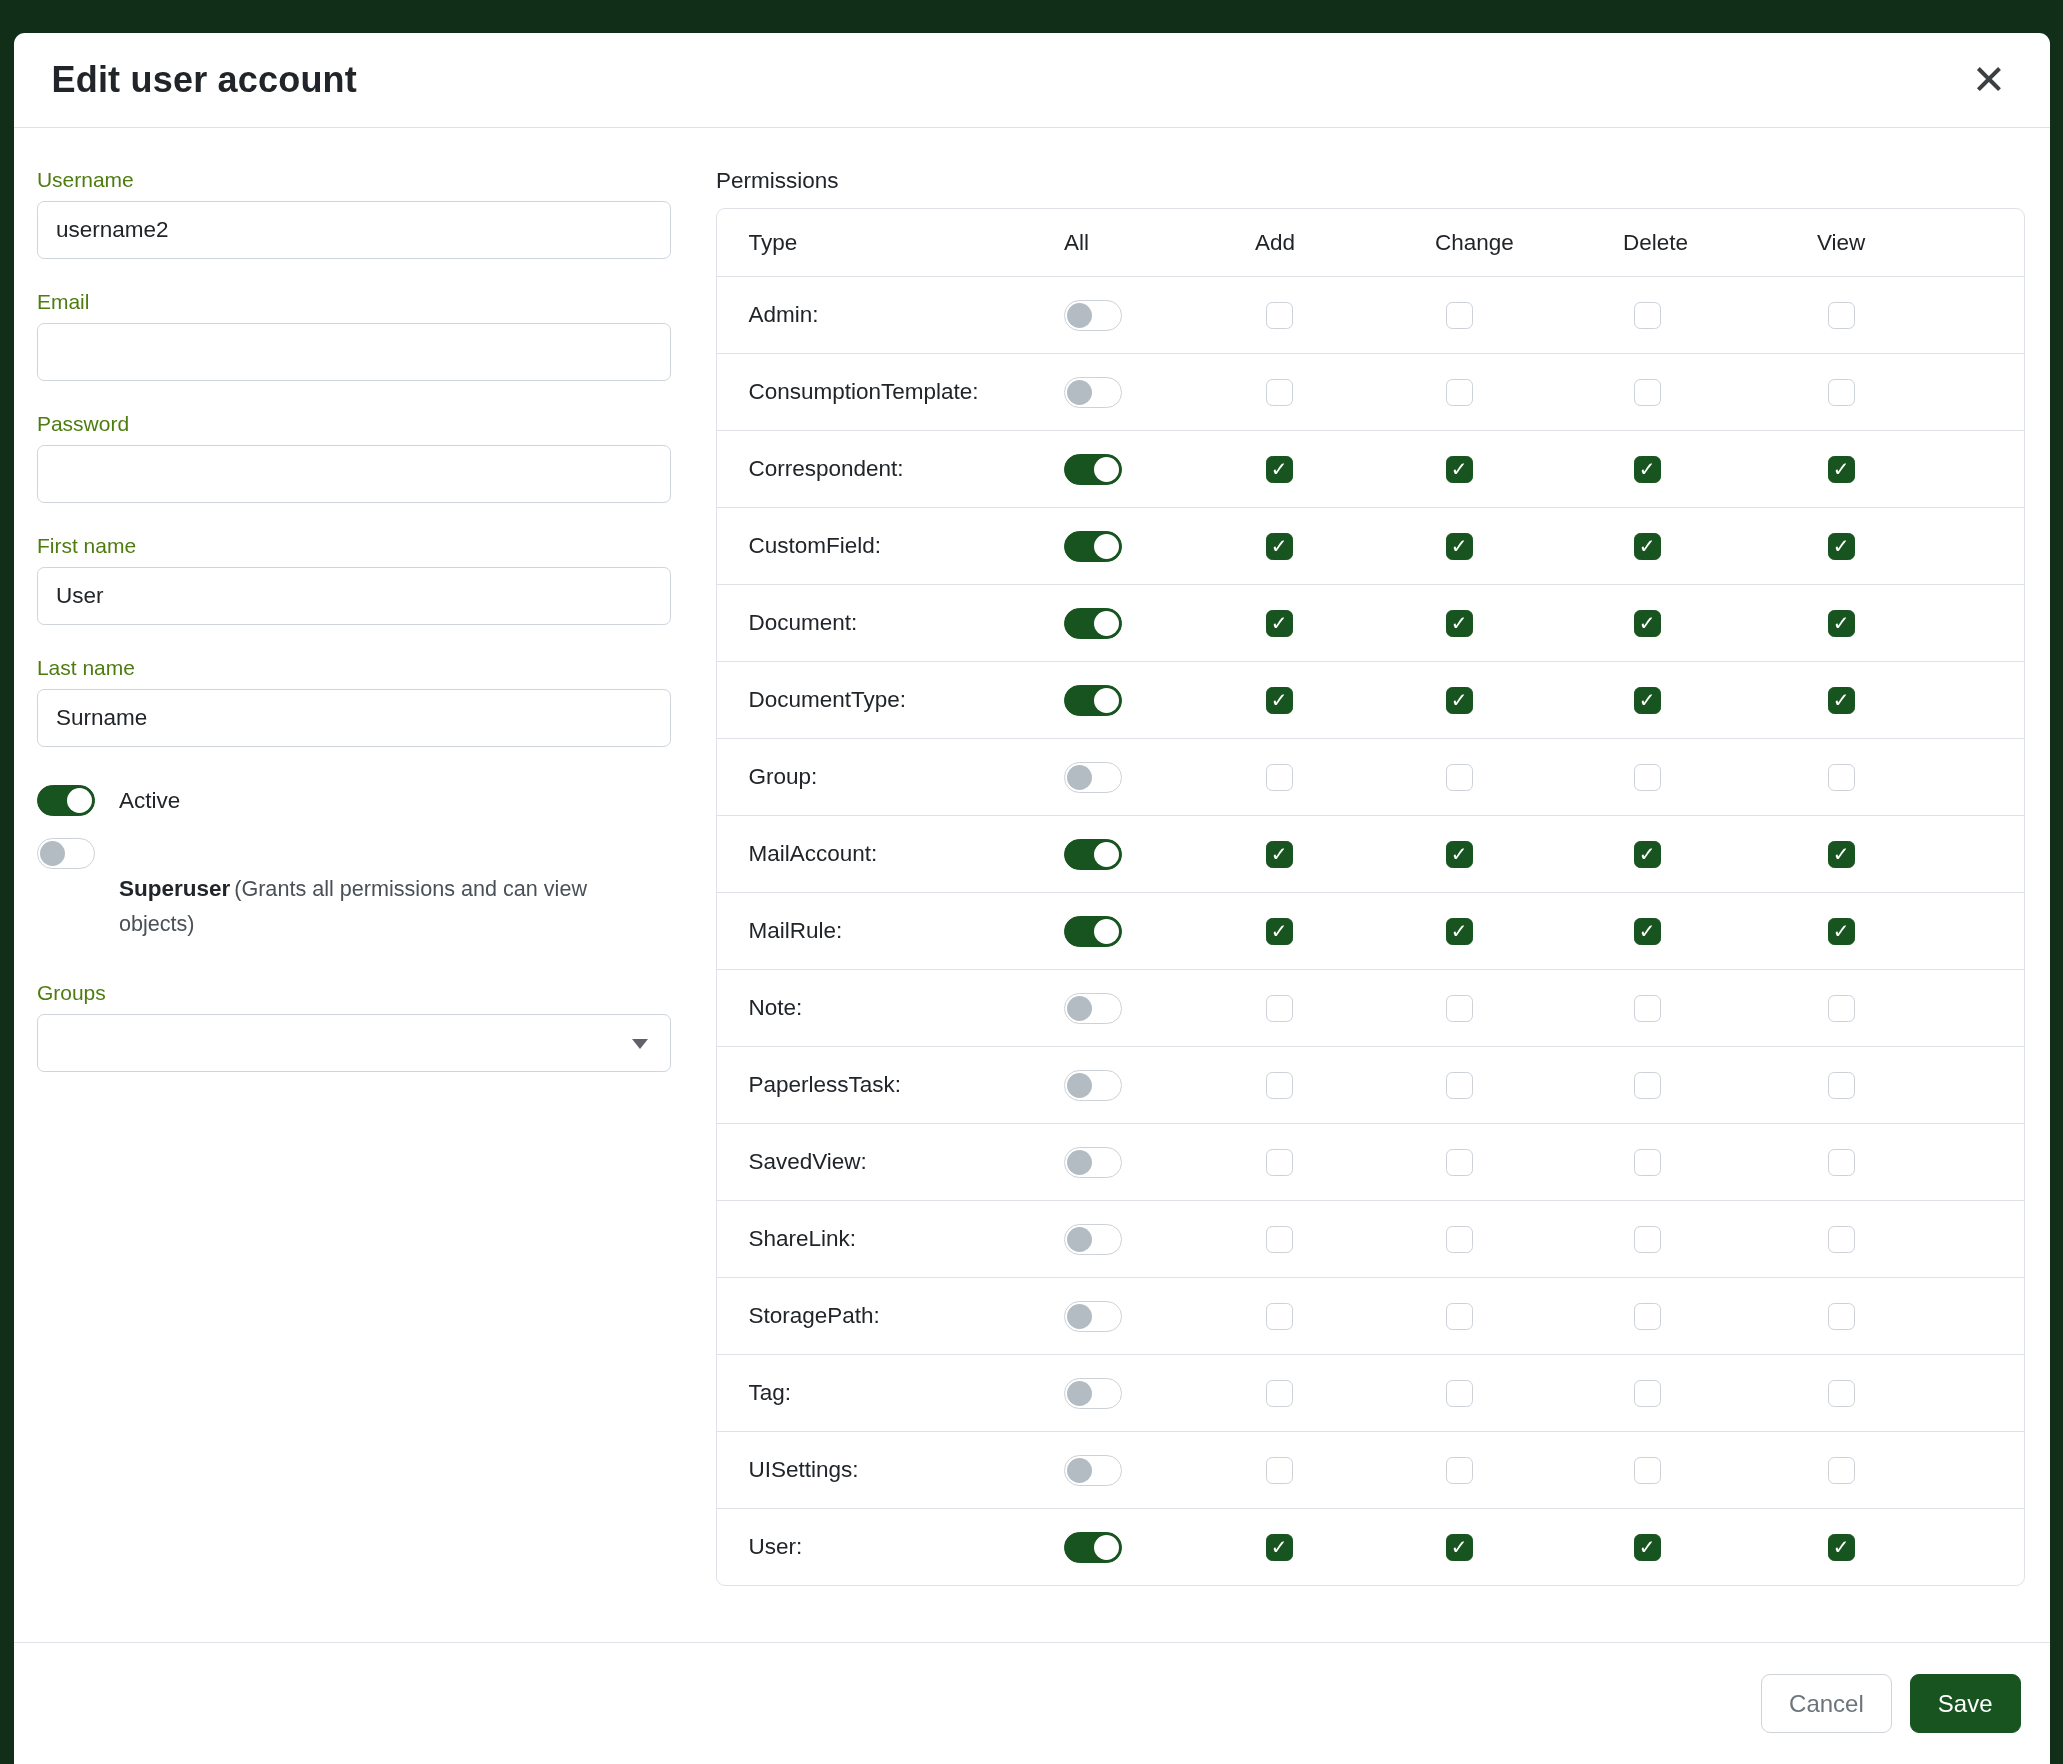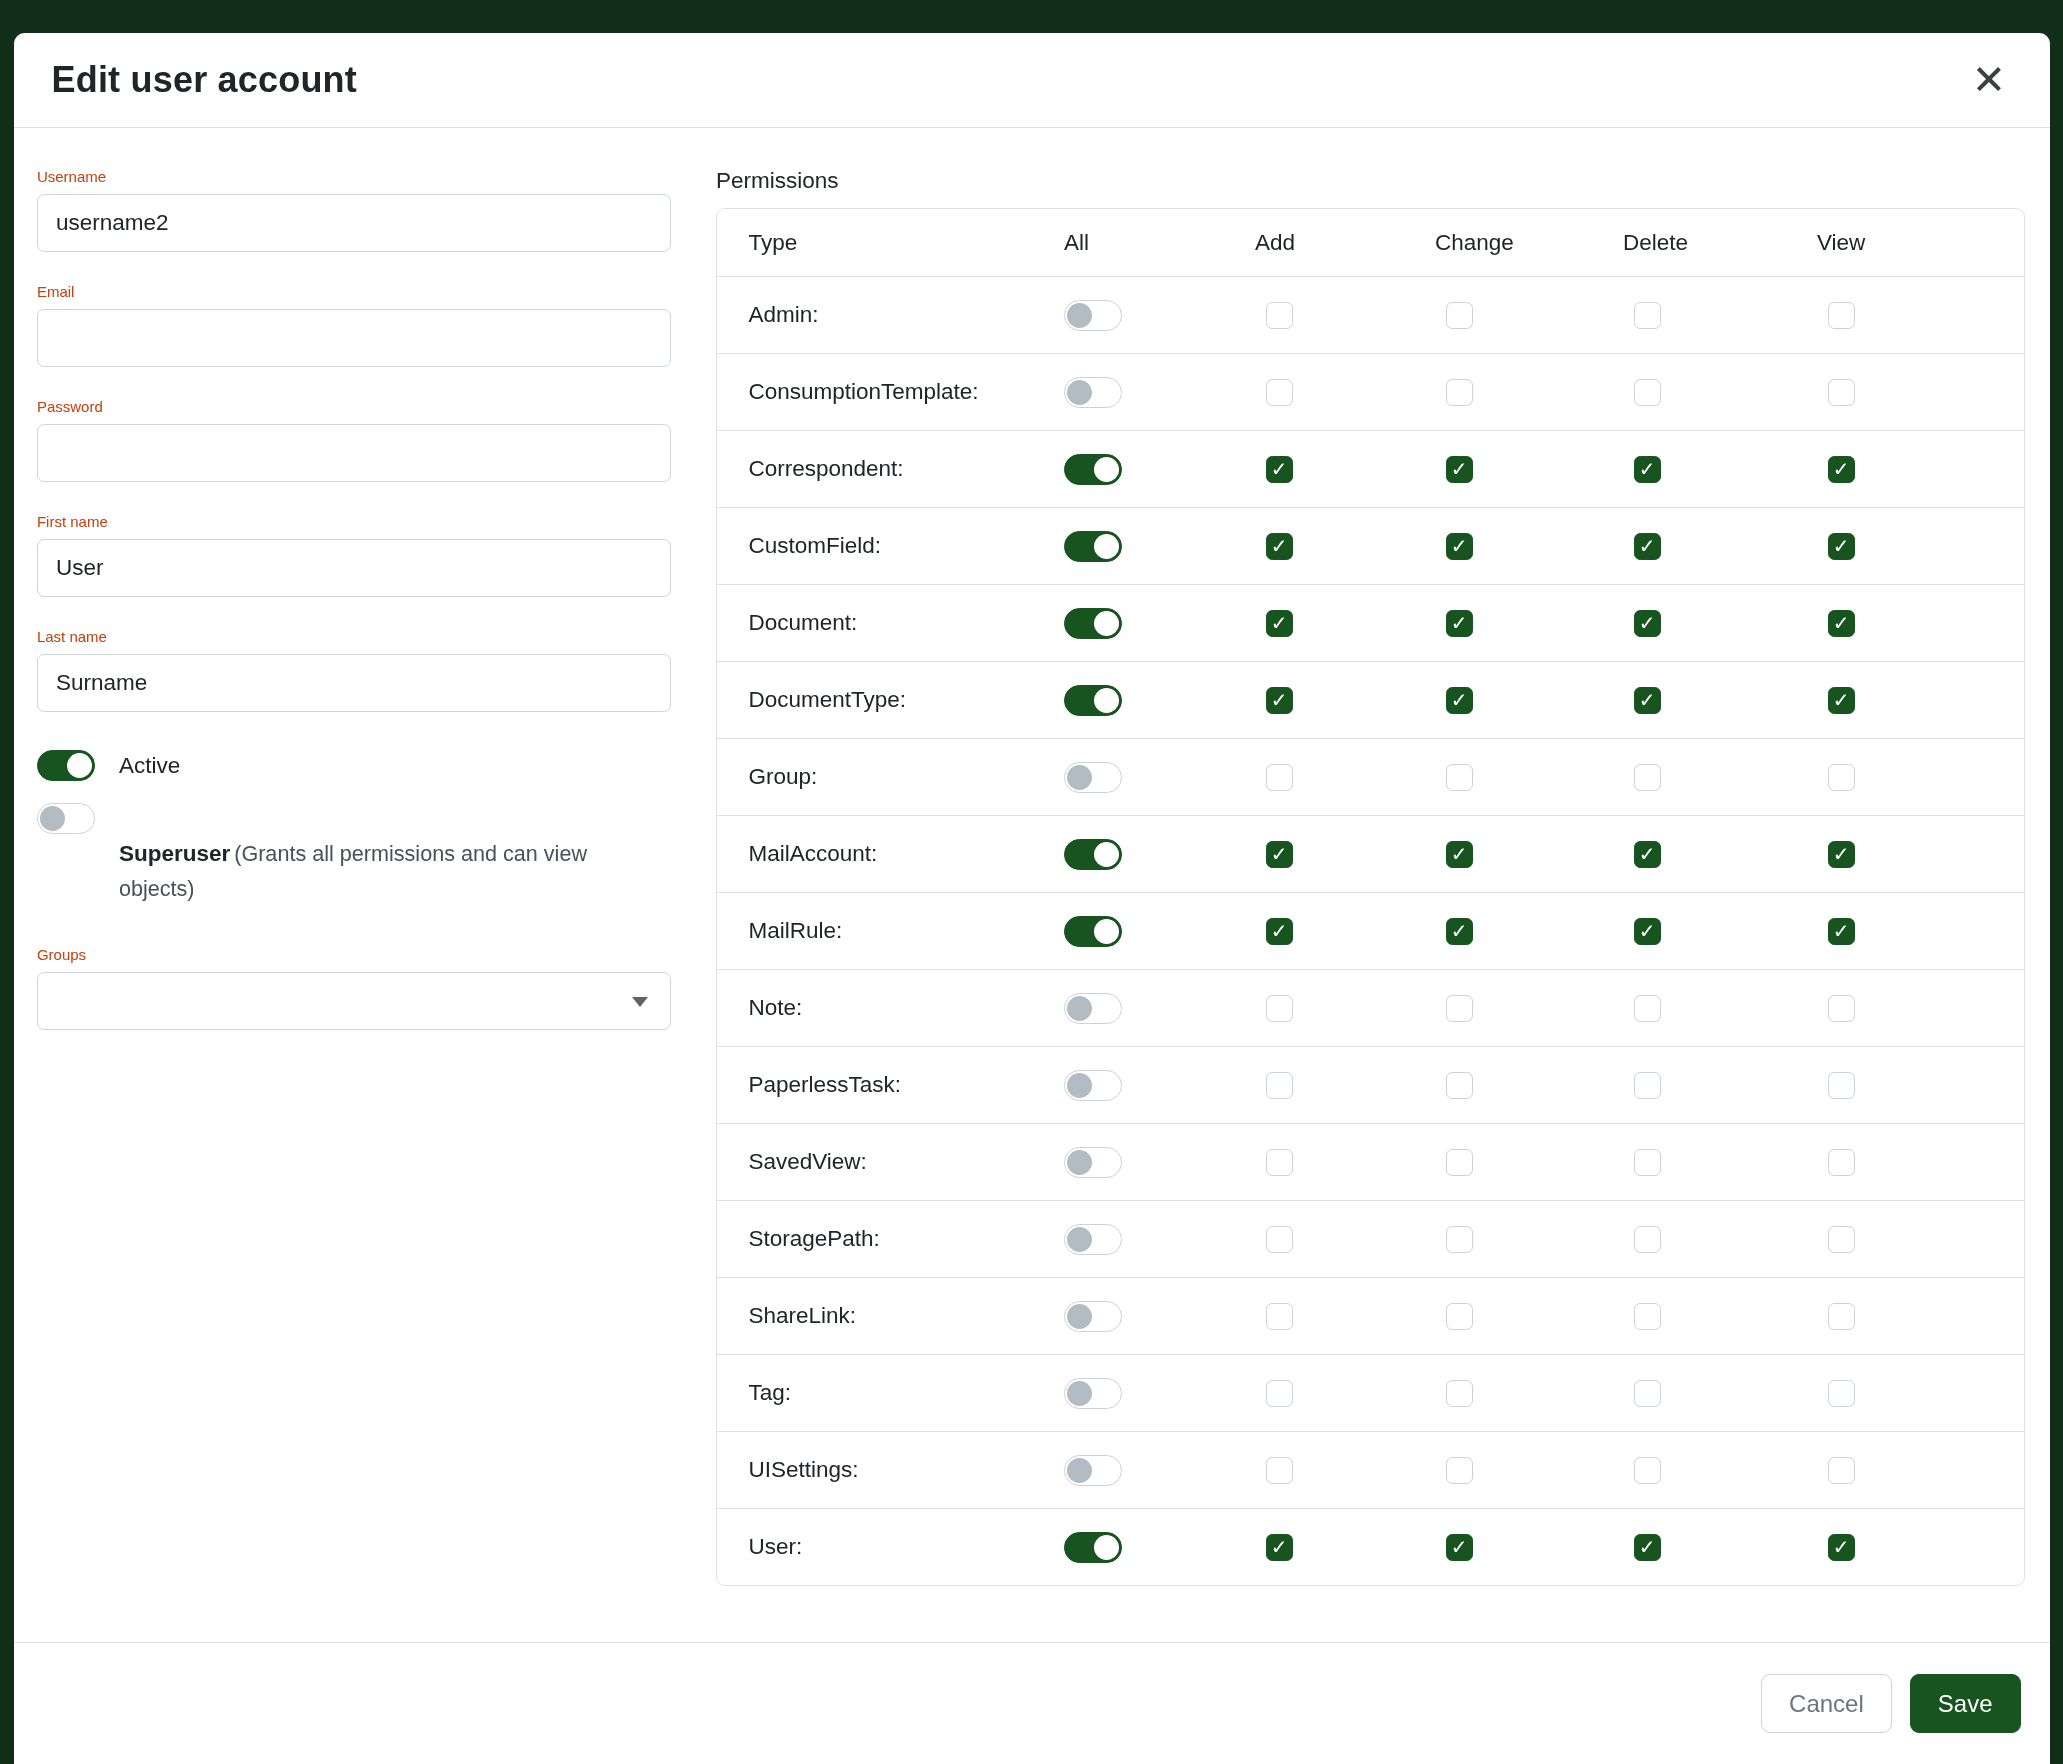--- a/index.html
+++ b/index.html
@@ -38,21 +38,21 @@
   .modal-body {
     flex: 1; display: flex; gap: 45px;
     padding: 40px 25px 0 23.4px;
     overflow: hidden;
   }
   .form-col { width: 634px; flex-shrink: 0; }
   .perm-col { flex: 1; min-width: 0; }
 
   
   .field { margin-bottom: 31px; }
-  .field-label { display: block; font-size: 15px; margin-bottom: 9px; color: #c2410c; }
+  .field-label { display: block; font-size: 21px; margin-bottom: 9px; color: #4d7c0f; }
   .text-input {
     width: 100%; height: 58px;
     border: 0.9px solid #ced4da; border-radius: 7.2px;
     padding: 10px 18px; font-size: 22.5px; font-family: Liberation Sans, sans-serif; color: #212529;
     background: #fff; outline: none;
   }
 
   
   .toggle {
     width: 58px; height: 31px; border-radius: 15.3px;
@@ -440,41 +440,41 @@
                   <div class="checkbox"></div>
                 </div>
                 <div>
                   <div class="checkbox"></div>
                 </div>
                 <div>
                   <div class="checkbox"></div>
                 </div>
               </div>
               <div class="perm-grid perm-row">
+                <div class="type-cell">ShareLink:</div>
+                <div>
+                  <div class="toggle">
+                    <div class="knob"></div>
+                  </div>
+                </div>
+                <div>
+                  <div class="checkbox"></div>
+                </div>
+                <div>
+                  <div class="checkbox"></div>
+                </div>
+                <div>
+                  <div class="checkbox"></div>
+                </div>
+                <div>
+                  <div class="checkbox"></div>
+                </div>
+              </div>
+              <div class="perm-grid perm-row">
                 <div class="type-cell">StoragePath:</div>
-                <div>
-                  <div class="toggle">
-                    <div class="knob"></div>
-                  </div>
-                </div>
-                <div>
-                  <div class="checkbox"></div>
-                </div>
-                <div>
-                  <div class="checkbox"></div>
-                </div>
-                <div>
-                  <div class="checkbox"></div>
-                </div>
-                <div>
-                  <div class="checkbox"></div>
-                </div>
-              </div>
-              <div class="perm-grid perm-row">
-                <div class="type-cell">ShareLink:</div>
                 <div>
                   <div class="toggle">
                     <div class="knob"></div>
                   </div>
                 </div>
                 <div>
                   <div class="checkbox"></div>
                 </div>
                 <div>
                   <div class="checkbox"></div>

